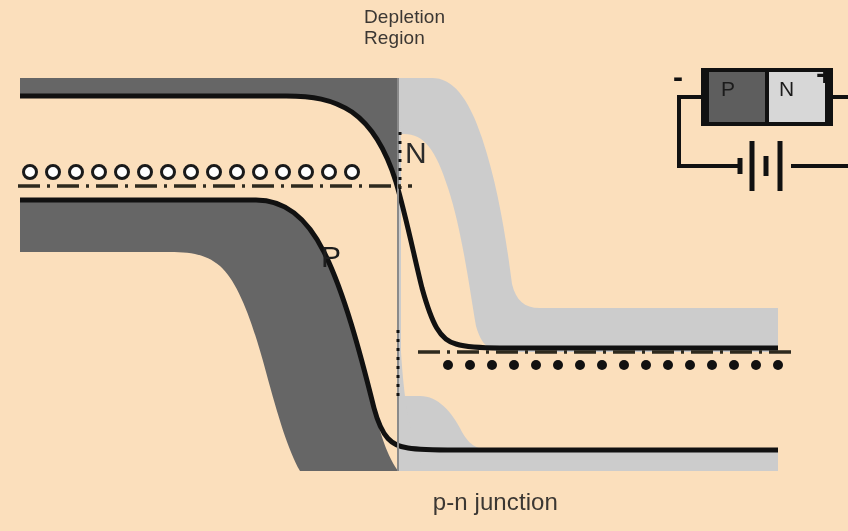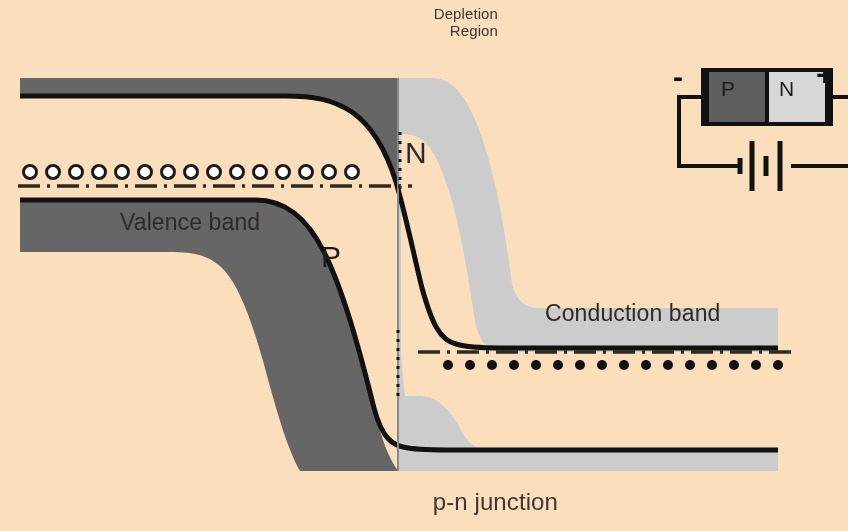--- a/index.html
+++ b/index.html
@@ -31,25 +31,25 @@
   }
   .lbl {
     position: absolute;
     color: #3b3733;
     font-family: "Liberation Sans", sans-serif;
     white-space: pre;
     line-height: 1.12;
     letter-spacing: 0.1px;
   }
   #depletion-label {
-    left: 328px;
+    left: 364px;
     top: 6px;
     width: 170px;
-    text-align: right;
-    font-size: 15px;
+    text-align: left;
+    font-size: 19px;
   }
   #caption-label {
     left: 268px;
     top: 489px;
     width: 290px;
     text-align: right;
     font-size: 24px;
   }
   #valence-label {
     left: 120px;
@@ -257,23 +257,21 @@
         <line x1="766" y1="156" x2="766" y2="176" stroke="#111111" stroke-width="5"></line>
         <line x1="780" y1="141" x2="780" y2="191" stroke="#111111" stroke-width="5"></line>
       </g>
 
     </g>
   </svg>
 
   <div class="lbl" id="depletion-label">Depletion
 Region</div>
 
-  <div class="lbl" id="valence-label">Valence band</div>
-
-  <div class="lbl" id="conduction-label">Conduction band</div>
+
 
   <div class="lbl" id="n-region-label">N</div>
 
   <div class="lbl" id="p-region-label">P</div>
 
   <div class="lbl" id="caption-label">p-n junction</div>
 
   <div class="lbl" id="minus-label">-</div>
 
   <div class="lbl" id="plus-label">+</div>

